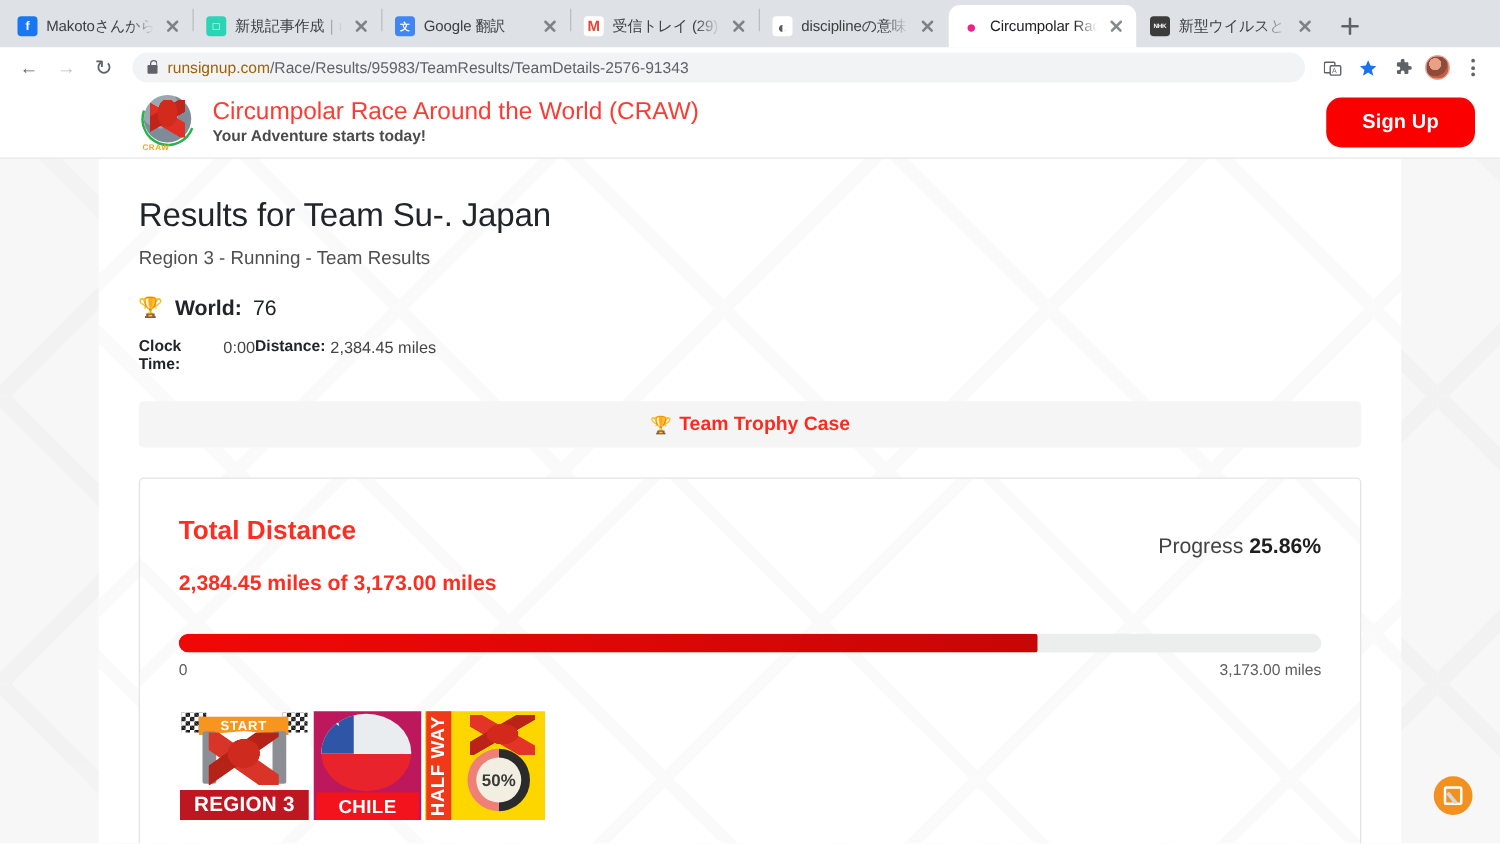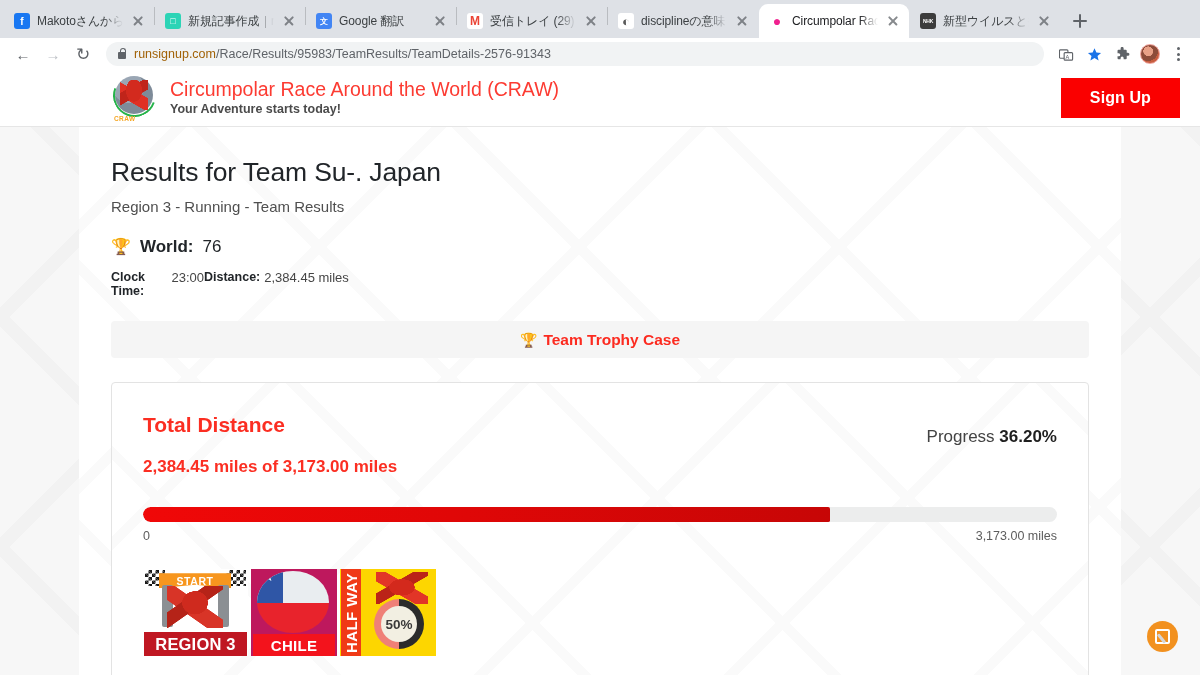--- a/index.html
+++ b/index.html
@@ -128,21 +128,21 @@
   }
   .logo .craw-text {
     position: absolute; left: 2px; bottom: -1px; font-size: 6.5px;
     font-weight: bold; color: #f5a623; letter-spacing: .4px;
   }
   .brand-lines { display: flex; flex-direction: column; justify-content: center; }
   .brand-title { color: #fc3b32; font-size: 19.5px; line-height: 1.15; font-weight: 400; }
   .brand-sub { color: #4b4b4b; font-size: 12.5px; font-weight: bold; line-height: 1.35; }
   .signup-btn {
     margin-left: auto; background: #fa0000; color: #fff;
-    font-size: 16px; font-weight: bold; padding: 11px 29px; border-radius: 0;
+    font-size: 16px; font-weight: bold; padding: 11px 29px; border-radius: 12px;
     border: none; letter-spacing: .1px;
   }
 
   .page-bg { position: absolute; inset: 57px 0 0 0; background: #f7f7f7; overflow: hidden; }
   .watermark {
     position: absolute; inset: 0;
     background-image:
       linear-gradient(135deg, transparent 0 48%, #f2f2f2 48% 52%, transparent 52%),
       linear-gradient(45deg, transparent 0 48%, #f2f2f2 48% 52%, transparent 52%);
     background-size: 230px 230px; background-position: 0 -40px;
@@ -445,21 +445,21 @@
 
         <div class="place-line">
           <span class="trophy-glyph">🏆</span>
           <span class="lbl">World:</span>
           <span>76</span>
         </div>
 
         <div class="stats">
           <div class="stat">
             <span class="k">Clock Time:</span>
-            <span class="v">23:00</span>
+            <span class="v">0:00</span>
           </div>
           <div class="stat">
             <span class="k">Distance:</span>
             <span class="v">2,384.45 miles</span>
           </div>
         </div>
 
         <div class="trophy-case">
           <span style="font-size:14px">🏆</span>
           <span>Team Trophy Case</span>
@@ -467,21 +467,21 @@
 
         <div class="distance-panel">
           <div class="panel-watermark"></div>
           <div class="panel-inner">
 
             <div class="dist-head">
               <div>
                 <div class="dist-title">Total Distance</div>
                 <div class="dist-sub">2,384.45 miles of 3,173.00 miles</div>
               </div>
-              <div class="progress-label"><span>Progress </span><b>36.20%</b></div>
+              <div class="progress-label"><span>Progress </span><b>25.86%</b></div>
             </div>
 
             <div class="bar-wrap">
               <div class="bar-track">
                 <div class="bar-fill" id="barfill" style="width: 75.15%;"></div>
               </div>
               <div class="bar-ends">
                 <span>0</span>
                 <span>3,173.00 miles</span>
               </div>

